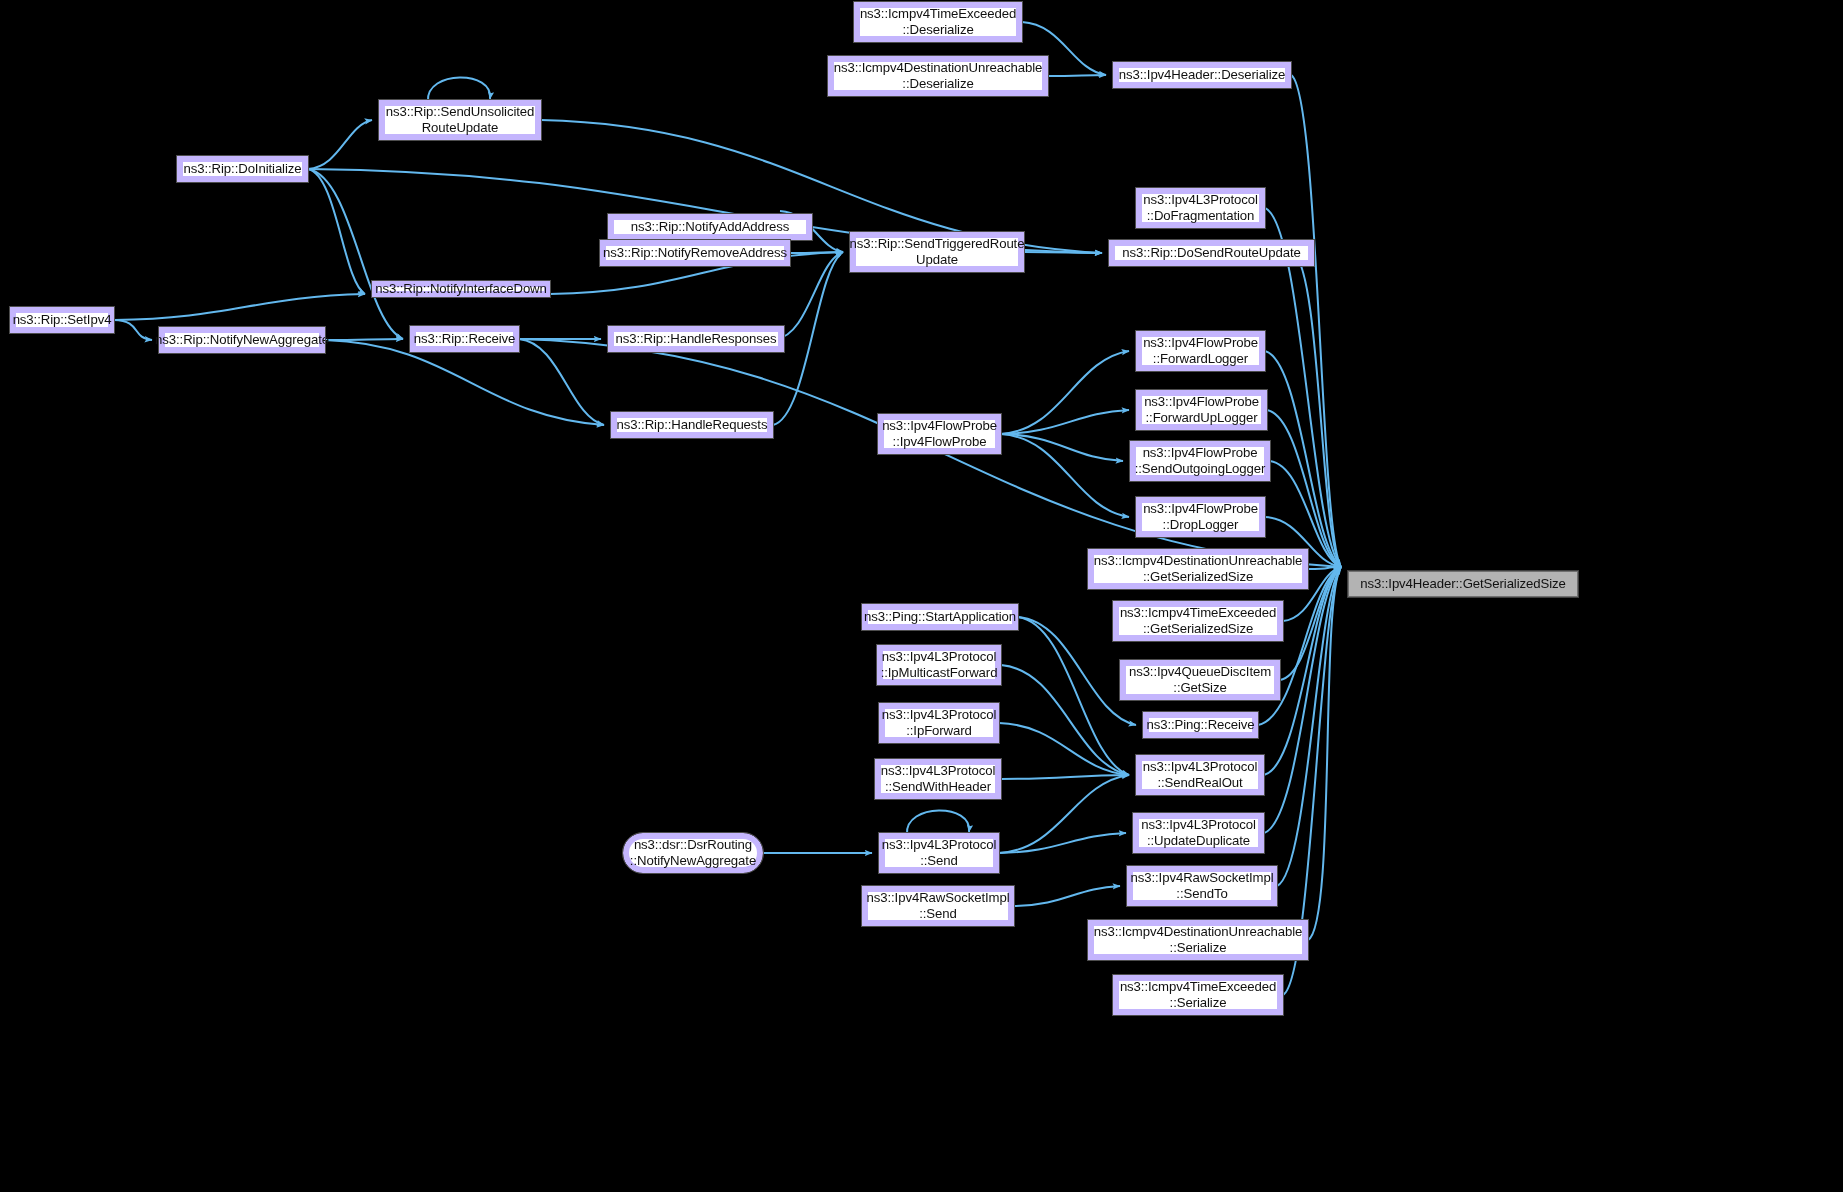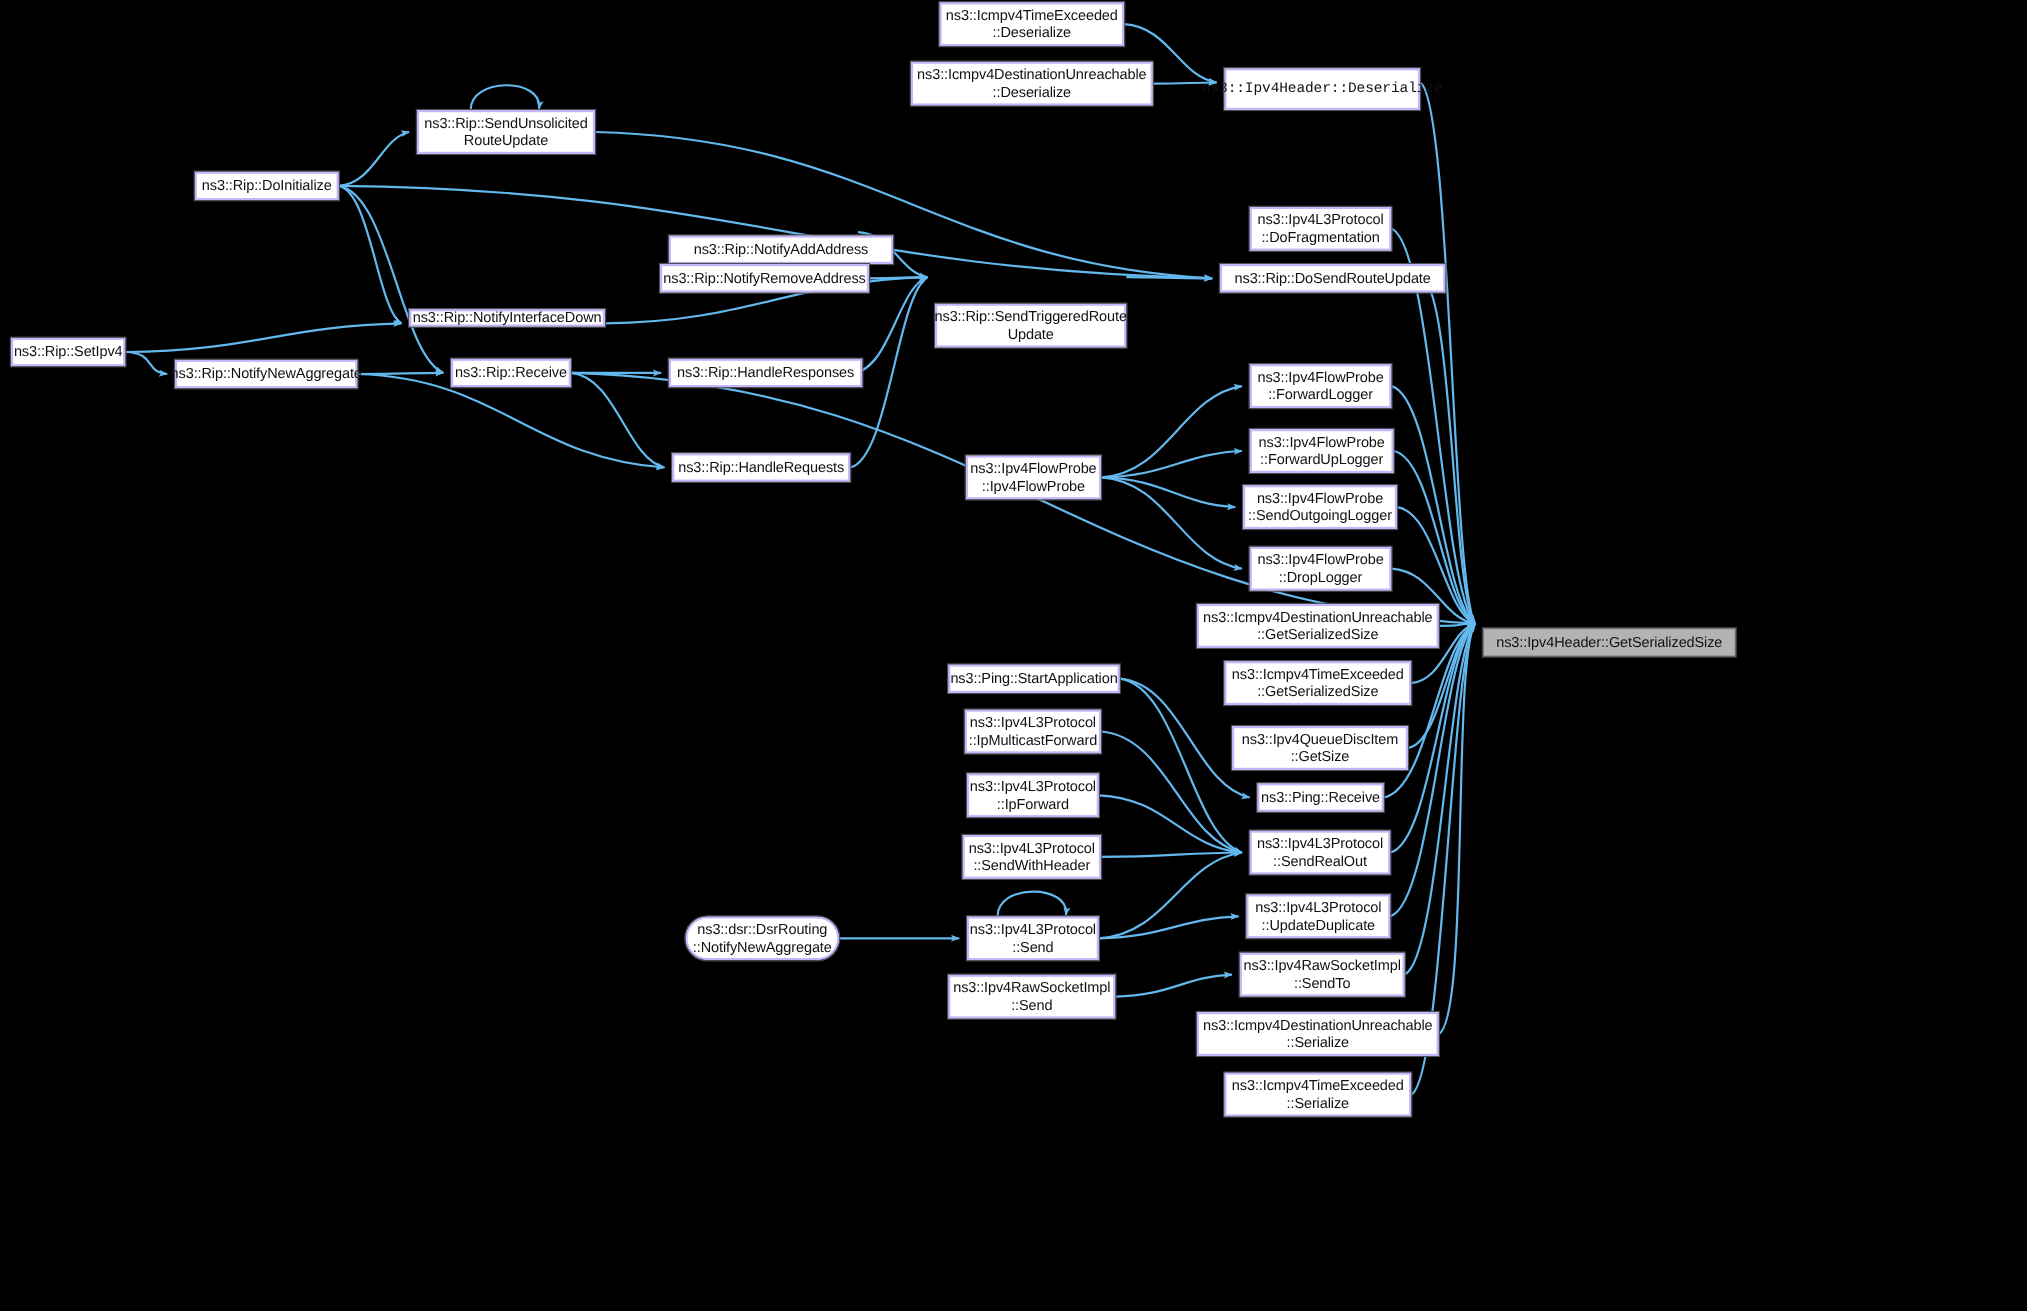--- a/index.html
+++ b/index.html
@@ -21,21 +21,21 @@
     left: 0;
     top: 0;
     width: 1843px;
     height: 1192px;
     pointer-events: none;
   }
   .node {
     position: absolute;
     box-sizing: border-box;
     background: #ffffff;
-    border: 2px solid #c4b5fd;
+    border: 6px solid #c4b5fd;
     outline: 1px solid #4d4d4d;
     display: flex;
     align-items: center;
     justify-content: center;
     text-align: center;
     color: #111111;
     font-size: 13.2px;
     line-height: 16px;
     letter-spacing: -0.1px;
     white-space: pre-line;
@@ -116,27 +116,27 @@
     <div class="node" style="left: 159px; top: 327px; width: 166px; height: 26px;">ns3::Rip::NotifyNewAggregate</div>
     <div class="node" style="left: 177px; top: 156px; width: 131px; height: 26px;">ns3::Rip::DoInitialize</div>
     <div class="node" style="left: 379px; top: 100px; width: 162px; height: 40px;">ns3::Rip::SendUnsolicited
 RouteUpdate</div>
     <div class="node" style="left: 372px; top: 281px; width: 178px; height: 16px;">ns3::Rip::NotifyInterfaceDown</div>
     <div class="node" style="left: 410px; top: 326px; width: 109px; height: 26px;">ns3::Rip::Receive</div>
     <div class="node" style="left: 608px; top: 326px; width: 176px; height: 26px;">ns3::Rip::HandleResponses</div>
     <div class="node" style="left: 611px; top: 412px; width: 162px; height: 26px;">ns3::Rip::HandleRequests</div>
     <div class="node" style="left: 608px; top: 198px; width: 204px; height: 26px; margin-top: 16px;">ns3::Rip::NotifyAddAddress</div>
     <div class="node" style="left: 600px; top: 240px; width: 190px; height: 26px;">ns3::Rip::NotifyRemoveAddress</div>
-    <div class="node" style="left: 850px; top: 232px; width: 174px; height: 40px; margin-top: 44px;">ns3::Rip::SendTriggeredRoute
+    <div class="node" style="left: 850px; top: 232px; width: 174px; height: 40px;">ns3::Rip::SendTriggeredRoute
 Update</div>
     <div class="node" style="left: 854px; top: 2px; width: 168px; height: 40px;">ns3::Icmpv4TimeExceeded
 ::Deserialize</div>
     <div class="node" style="left: 828px; top: 56px; width: 220px; height: 40px;">ns3::Icmpv4DestinationUnreachable
 ::Deserialize</div>
-    <div class="node" style="left: 1113px; top: 62px; width: 178px; height: 38px; font-family: Liberation Mono, monospace;">ns3::Ipv4Header::Deserialize</div>
+    <div class="node" style="left: 1113px; top: 62px; width: 178px; height: 26px;">ns3::Ipv4Header::Deserialize</div>
     <div class="node" style="left: 1136px; top: 188px; width: 129px; height: 40px;">ns3::Ipv4L3Protocol
 ::DoFragmentation</div>
     <div class="node" style="left: 1109px; top: 240px; width: 205px; height: 26px;">ns3::Rip::DoSendRouteUpdate</div>
     <div class="node" style="left: 1136px; top: 331px; width: 129px; height: 40px;">ns3::Ipv4FlowProbe
 ::ForwardLogger</div>
     <div class="node" style="left: 1136px; top: 390px; width: 131px; height: 40px;">ns3::Ipv4FlowProbe
 ::ForwardUpLogger</div>
     <div class="node" style="left: 1130px; top: 441px; width: 140px; height: 40px;">ns3::Ipv4FlowProbe
 ::SendOutgoingLogger</div>
     <div class="node" style="left: 1136px; top: 497px; width: 129px; height: 40px;">ns3::Ipv4FlowProbe

